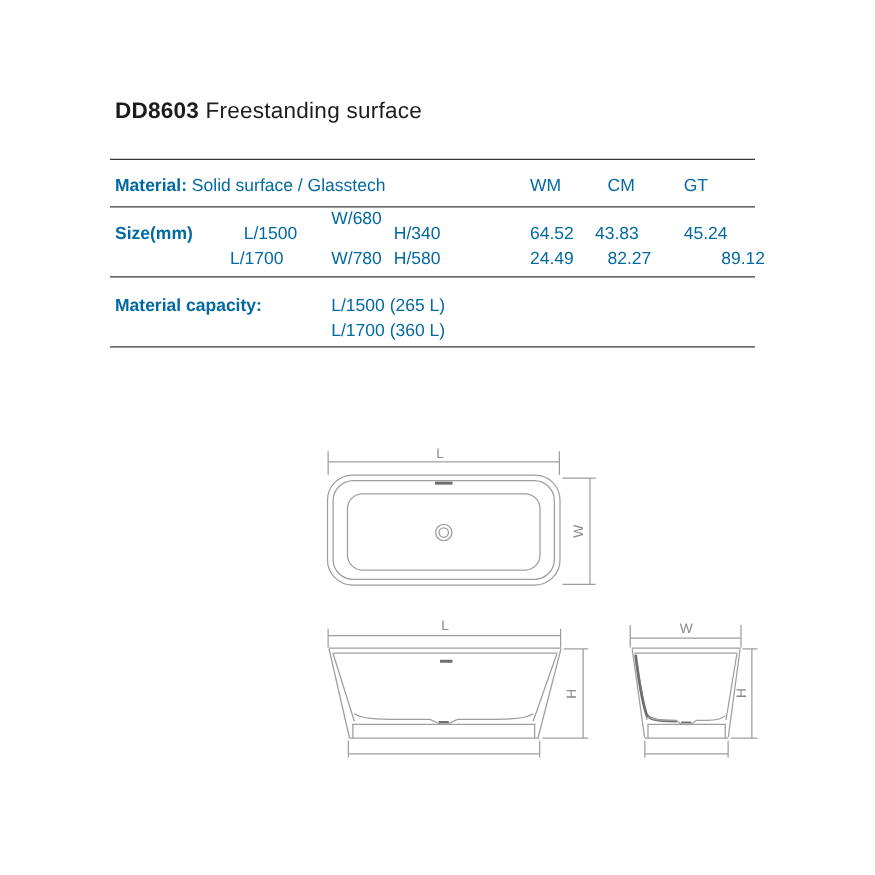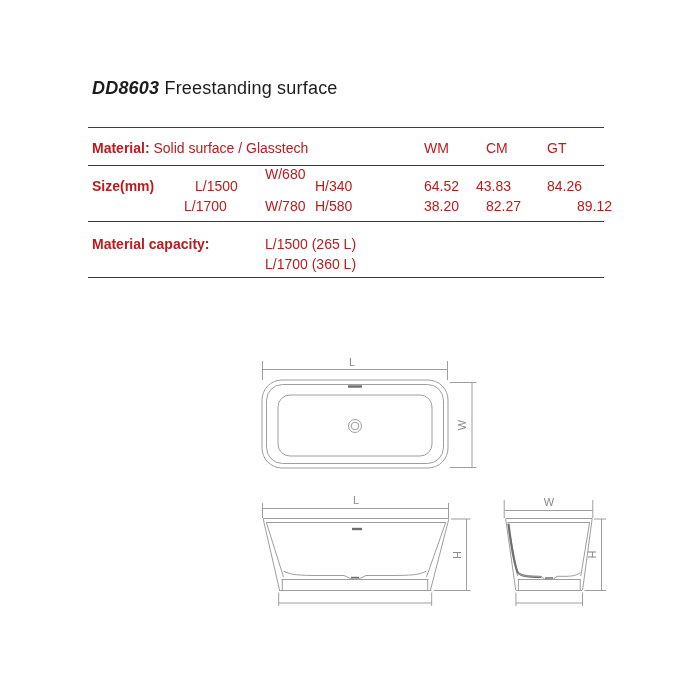--- a/index.html
+++ b/index.html
@@ -1,23 +1,23 @@
 <!DOCTYPE html>
 <html><head>
 <meta charset="utf-8">
 <style>
   html,body{margin:0;padding:0;background:#fff;}
   .sheet{
     position:relative;width:700px;height:700px;background:#ffffff;overflow:hidden;
     font-family:"Liberation Sans",sans-serif;color:#1c1c1c;
   }
   .title{position:absolute;left:92px;top:78px;font-size:18px;letter-spacing:.2px;white-space:nowrap;}
-  .title .b{font-weight:700;font-style:italic;}
+  .title .b{font-weight:700;}
   .rule{position:absolute;left:88px;width:516px;height:0;border-top:1px solid #3a3a3a;}
-  .cell{position:absolute;font-size:14px;line-height:16px;white-space:nowrap;color:#b91c1c;}
+  .cell{position:absolute;font-size:14px;line-height:16px;white-space:nowrap;color:#0369a1;}
   .b{font-weight:700;}
   svg{position:absolute;left:0;top:0;}
   .ln{stroke:#9e9e9e;stroke-width:1;fill:none;}
   .dk{stroke:#6e6e6e;fill:none;}
   .dim-label{font-family:"Liberation Sans",sans-serif;font-size:11px;fill:#8a8a8a;}
 </style>
 </head>
 <body>
 
 <div class="sheet">
@@ -34,26 +34,26 @@
   <span class="cell" style="left:486px;top:140px">CM</span>
   <span class="cell" style="left:547px;top:140px">GT</span>
 
   <span class="cell b" style="left:92px;top:178px">Size(mm)</span>
 
   <span class="cell" style="left:195px;top:178px">L/1500</span>
   <span class="cell" style="left:265px;top:166px">W/680</span>
   <span class="cell" style="left:315px;top:178px">H/340</span>
   <span class="cell" style="left:424px;top:178px">64.52</span>
   <span class="cell" style="left:476px;top:178px">43.83</span>
-  <span class="cell" style="left:547px;top:178px">84.26</span>
+  <span class="cell" style="left:547px;top:178px">45.24</span>
 
   <span class="cell" style="left:184px;top:198px">L/1700</span>
   <span class="cell" style="left:265px;top:198px">W/780</span>
   <span class="cell" style="left:315px;top:198px">H/580</span>
-  <span class="cell" style="left:424px;top:198px">38.20</span>
+  <span class="cell" style="left:424px;top:198px">24.49</span>
   <span class="cell" style="left:486px;top:198px">82.27</span>
   <span class="cell" style="left:577px;top:198px">89.12</span>
 
   <span class="cell b" style="left:92px;top:236px">Material capacity:</span>
   <span class="cell" style="left:265px;top:236px">L/1500 (265 L)</span>
   <span class="cell" style="left:265px;top:256px">L/1700 (360 L)</span>
 
   <svg width="700" height="700" viewBox="0 0 700 700">
 
     <g>

